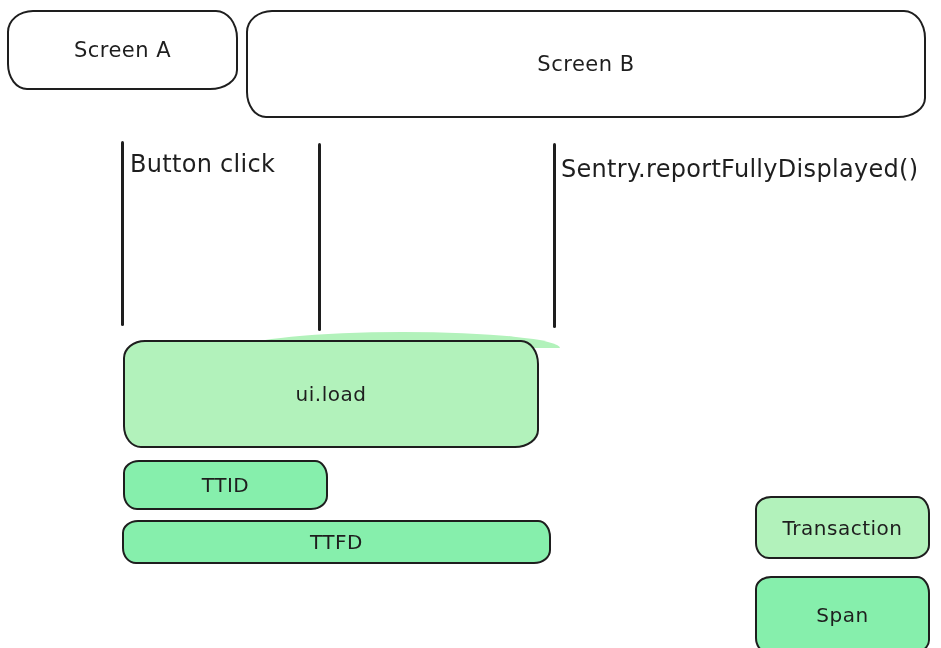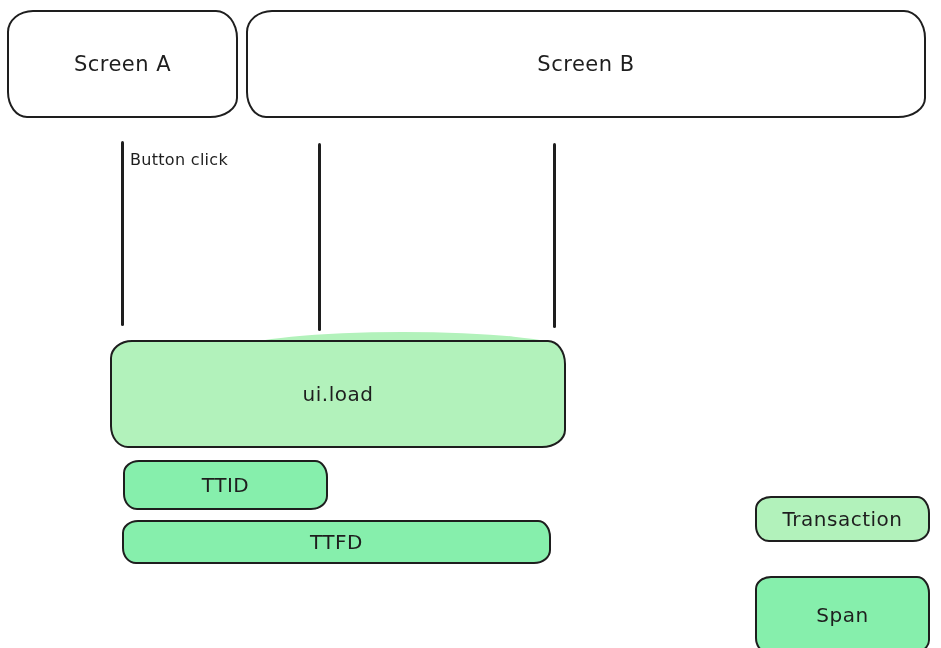--- a/index.html
+++ b/index.html
@@ -33,68 +33,69 @@
   .fill-green { background: #b2f2bb; }
   .fill-blue  { background: #86efac; }
   .event-line {
     position: absolute;
     width: 3px;
     background: #1e1e1e;
     border-radius: 2px;
   }
   .event-label {
     position: absolute;
-    font-size: 16px;
+    font-size: 24px;
     letter-spacing: 0.3px;
     white-space: nowrap;
   }
   .fill-overshoot {
     position: absolute;
     left: 245px;
     top: 332px;
     width: 315px;
     height: 16px;
     background: #b2f2bb;
     border-radius: 50% 50% 0 0 / 100% 100% 0 0;
   }
 </style>
 </head>
 <body>
 
 <div class="canvas">
 
-  <div class="sketch-box screen-box" style="left:7px; top:10px; width:231px; height:108px;">
+  <div class="sketch-box screen-box" style="left:7px; top:10px; width:231px; height:80px;">
     <span>Screen A</span>
   </div>
 
   <div class="sketch-box screen-box" style="left:246px; top:10px; width:680px; height:108px;">
     <span>Screen B</span>
   </div>
 
   <div class="event-line" style="left:121px; top:141px; height:185px;"></div>
   <div class="event-label" style="left:130px; top:150px;">Button click</div>
 
   <div class="event-line" style="left:318px; top:143px; height:188px;"></div>
 
   <div class="event-line" style="left:553px; top:143px; height:185px;"></div>
+  <div class="event-label" style="left:561px; top:155px;">Sentry.reportFullyDisplayed()</div>
 
   <div class="fill-overshoot"></div>
-  <div class="sketch-box bar fill-green" style="left:110px; top:340px; width:456px; height:108px; border-radius:22px 18px 24px 18px / 18px 24px 18px 22px;">
+  <div class="sketch-box bar fill-green" style="left:123px; top:340px; width:416px; height:108px; border-radius:22px 18px 24px 18px / 18px 24px 18px 22px;">
     <span>ui.load</span>
   </div>
 
   <div class="sketch-box bar fill-blue" style="left:123px; top:460px; width:205px; height:50px;">
     <span>TTID</span>
   </div>
 
   <div class="sketch-box bar fill-blue" style="left:122px; top:520px; width:429px; height:44px;">
     <span>TTFD</span>
   </div>
 
-  <div class="sketch-box bar fill-green" style="left:755px; top:496px; width:175px; height:46px;text-align:right;">
+  <div class="sketch-box bar fill-green" style="left:755px; top:496px; width:175px; height:63px;text-align:right;">
     <span>Transaction</span>
   </div>
 
   <div class="sketch-box bar fill-blue" style="left:755px; top:576px; width:175px; height:78px;">
     <span>Span</span>
   </div>
 
 </div>
 
 </body></html>

